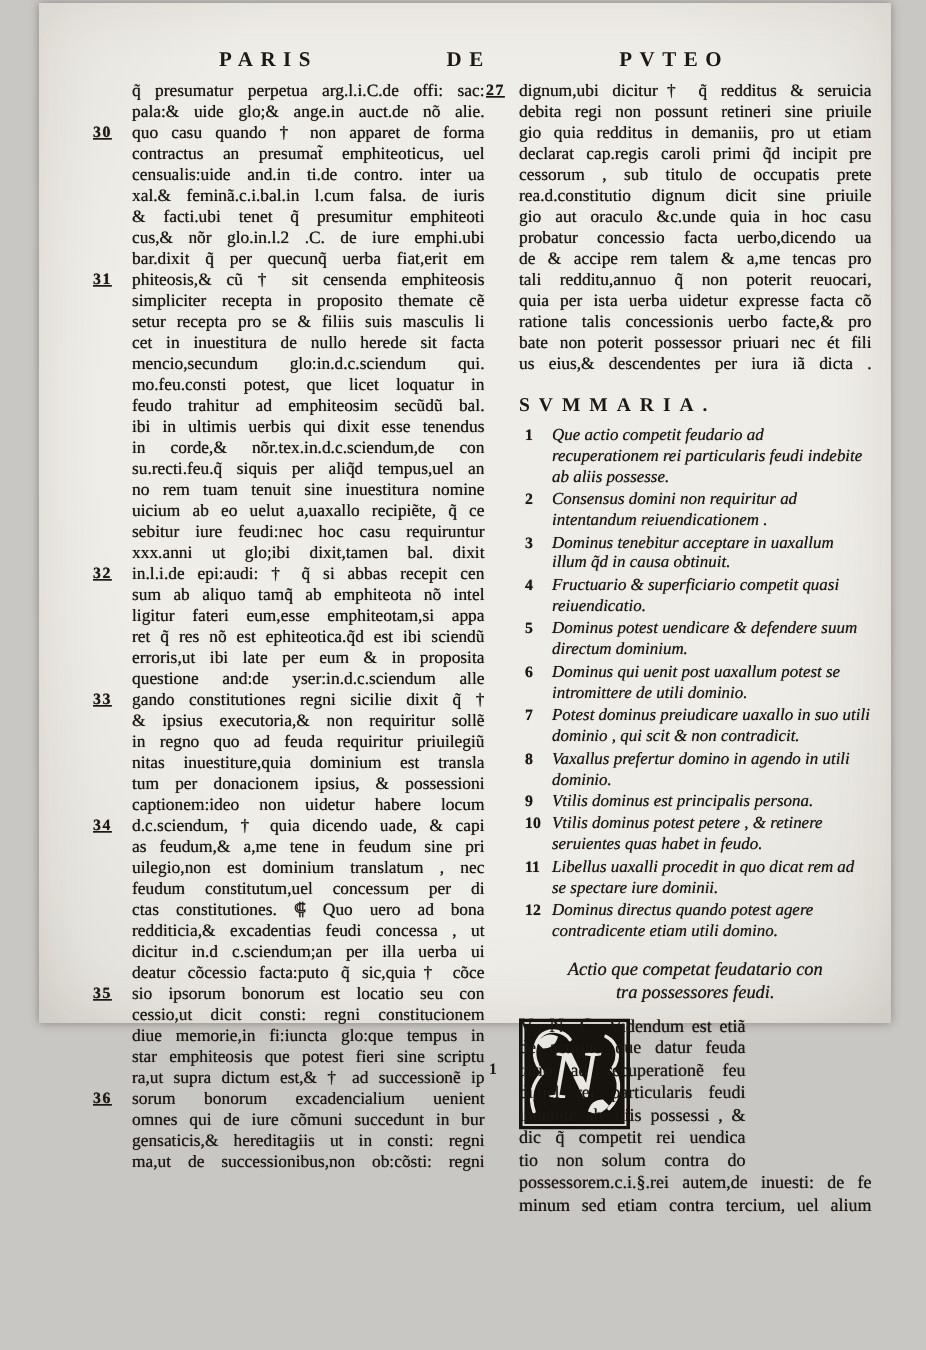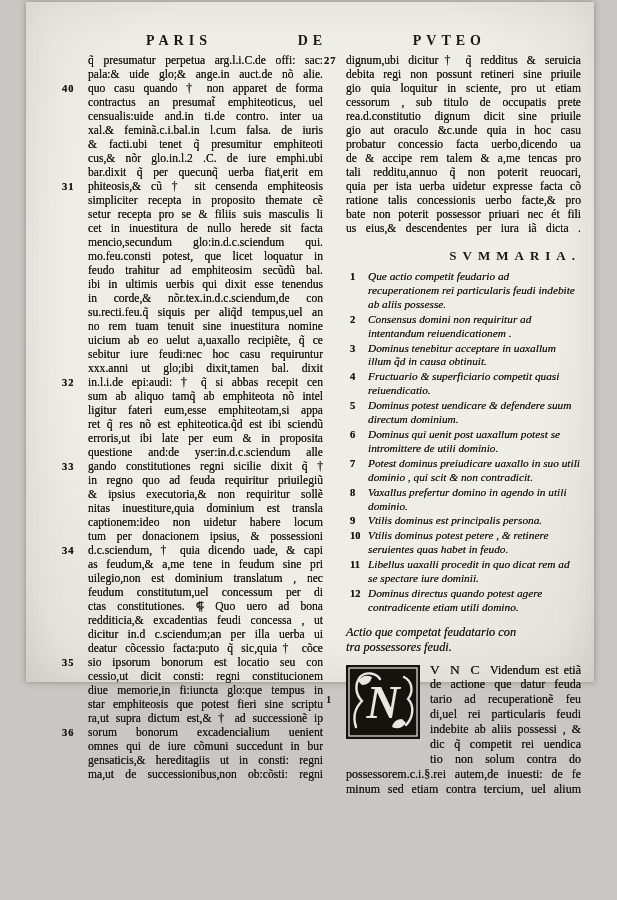--- a/index.html
+++ b/index.html
@@ -13,56 +13,56 @@
     justify-content:space-between;font-weight:bold;font-size:14px;letter-spacing:5px;}
   
   .col{position:absolute;width:235px;}
   #left-col{left:62px;top:52px;}
   #right-col{left:320px;top:52px;}
   .tline{position:relative;height:14px;line-height:14px;font-size:11.6px;
     white-space:nowrap;overflow:visible;
     text-shadow:0 0 .5px rgba(25,18,10,.85);}
   .just{text-align:justify;text-align-last:justify;}
   .mnum{position:absolute;left:-26px;top:0;width:22px;font-size:10.5px;font-weight:bold;
-    text-align:right;letter-spacing:1px;}
+    text-align:right;letter-spacing:1px;text-decoration:underline;}
   .mnum27{left:-22px;}
   
-  #summaria-title{margin-top:9px;height:22px;line-height:22px;text-align:right;
+  #summaria-title{margin-top:9px;height:22px;line-height:22px;text-align:left;
     font-size:13px;font-weight:bold;letter-spacing:6px;}
   #summaria-list{margin-top:3px;}
   .sum-item{position:relative;padding-left:22px;font-style:italic;font-size:11.3px;
     line-height:13.9px;margin-bottom:1px;text-shadow:0 0 .5px rgba(25,18,10,.8);}
   .sum-num{position:absolute;left:4px;top:0;font-style:normal;font-weight:bold;
     font-size:10.5px;}
   
-  #subheading{margin-top:10px;font-style:italic;font-size:12.3px;
+  #subheading{margin-top:10px;text-align:center;font-style:italic;font-size:12.3px;
     line-height:15px;text-shadow:0 0 .5px rgba(25,18,10,.8);}
   
   #opening{position:relative;margin-top:7px;}
   #opening .tline{height:15px;line-height:15px;font-size:12px;}
-  #opening .indent{margin-left:84px;width:151px;}
+  #opening .indent{width:151px;}
   #opening-mnum{position:absolute;left:-20px;top:32px;font-size:10.5px;font-weight:bold;}
   #woodcut{position:absolute;left:0;top:3px;width:74px;height:74px;}
   .firstwords{letter-spacing:2.5px;font-size:13.5px;}
 </style>
 </head>
 <body>
 
 <div id="page">
 
   <div id="running-header">
     <span>PARIS</span>
     <span>DE</span>
     <span>PVTEO</span>
   </div>
 
   <div id="left-col" class="col">
       <div class="tline just">q̃ presumatur perpetua arg.l.i.C.de offi: sac:</div>
       <div class="tline just">pala:&amp; uide glo;&amp; ange.in auct.de nõ alie.</div>
-      <div class="tline just"><span class="mnum">40</span>quo casu quando † non apparet de forma</div>
+      <div class="tline just"><span class="mnum">30</span>quo casu quando † non apparet de forma</div>
       <div class="tline just">contractus an presumat̃ emphiteoticus, uel</div>
       <div class="tline just">censualis:uide and.in ti.de contro. inter ua</div>
       <div class="tline just">xal.&amp; feminã.c.i.bal.in l.cum falsa. de iuris</div>
       <div class="tline just">&amp; facti.ubi tenet q̃ presumitur emphiteoti</div>
       <div class="tline just">cus,&amp; nõr glo.in.l.2 .C. de iure emphi.ubi</div>
       <div class="tline just">bar.dixit q̃ per quecunq̃ uerba fiat,erit em</div>
       <div class="tline just"><span class="mnum">31</span>phiteosis,&amp; cũ † sit censenda emphiteosis</div>
       <div class="tline just">simpliciter recepta in proposito themate cẽ</div>
       <div class="tline just">setur recepta pro se &amp; filiis suis masculis li</div>
       <div class="tline just">cet in inuestitura de nullo herede sit facta</div>
@@ -76,25 +76,25 @@
       <div class="tline just">uicium ab eo uelut a,uaxallo recipiẽte, q̃ ce</div>
       <div class="tline just">sebitur iure feudi:nec hoc casu requiruntur</div>
       <div class="tline just">xxx.anni ut glo;ibi dixit,tamen bal. dixit</div>
       <div class="tline just"><span class="mnum">32</span>in.l.i.de epi:audi: † q̃ si abbas recepit cen</div>
       <div class="tline just">sum ab aliquo tamq̃ ab emphiteota nõ intel</div>
       <div class="tline just">ligitur fateri eum,esse emphiteotam,si appa</div>
       <div class="tline just">ret q̃ res nõ est ephiteotica.q̃d est ibi sciendũ</div>
       <div class="tline just">erroris,ut ibi late per eum &amp; in proposita</div>
       <div class="tline just">questione and:de yser:in.d.c.sciendum alle</div>
       <div class="tline just"><span class="mnum">33</span>gando constitutiones regni sicilie dixit q̃ †</div>
+      <div class="tline just">&amp; ipsius executoria,&amp; non requiritur sollẽ</div>
       <div class="tline just">in regno quo ad feuda requiritur priuilegiũ</div>
-      <div class="tline just">&amp; ipsius executoria,&amp; non requiritur sollẽ</div>
       <div class="tline just">nitas inuestiture,quia dominium est transla</div>
+      <div class="tline just">tum per donacionem ipsius, &amp; possessioni</div>
       <div class="tline just">captionem:ideo non uidetur habere locum</div>
-      <div class="tline just">tum per donacionem ipsius, &amp; possessioni</div>
       <div class="tline just"><span class="mnum">34</span>d.c.sciendum, † quia dicendo uade, &amp; capi</div>
       <div class="tline just">as feudum,&amp; a,me tene in feudum sine pri</div>
       <div class="tline just">uilegio,non est dominium translatum , nec</div>
       <div class="tline just">feudum constitutum,uel concessum per di</div>
       <div class="tline just">ctas constitutiones. ⸿ Quo uero ad bona</div>
       <div class="tline just">redditicia,&amp; excadentias feudi concessa , ut</div>
       <div class="tline just">dicitur in.d c.sciendum;an per illa uerba ui</div>
       <div class="tline just">deatur cõcessio facta:puto q̃ sic,quia† cõce</div>
       <div class="tline just"><span class="mnum">35</span>sio ipsorum bonorum est locatio seu con</div>
       <div class="tline just">cessio,ut dicit consti: regni constitucionem</div>
@@ -104,21 +104,22 @@
       <div class="tline just"><span class="mnum">36</span>sorum bonorum excadencialium uenient</div>
       <div class="tline just">omnes qui de iure cõmuni succedunt in bur</div>
       <div class="tline just">gensaticis,&amp; hereditagiis ut in consti: regni</div>
       <div class="tline just">ma,ut de successionibus,non ob:cõsti: regni</div>
     </div>
 
   <div id="right-col" class="col">
     <div id="sec27">
         <div class="tline just"><span class="mnum mnum27">27</span>dignum,ubi dicitur† q̃ redditus &amp; seruicia</div>
         <div class="tline just">debita regi non possunt retineri sine priuile</div>
-        <div class="tline just">gio quia loquitur in sciente, pro ut etiam</div>
+        <div class="tline just">gio quia redditus in demaniis, pro ut etiam</div>
+        <div class="tline just">declarat cap.regis caroli primi q̃d incipit pre</div>
         <div class="tline just">cessorum , sub titulo de occupatis prete</div>
         <div class="tline just">rea.d.constitutio dignum dicit sine priuile</div>
         <div class="tline just">gio aut oraculo &amp;c.unde quia in hoc casu</div>
         <div class="tline just">probatur concessio facta uerbo,dicendo ua</div>
         <div class="tline just">de &amp; accipe rem talem &amp; a,me tencas pro</div>
         <div class="tline just">tali redditu,annuo q̃ non poterit reuocari,</div>
         <div class="tline just">quia per ista uerba uidetur expresse facta cõ</div>
         <div class="tline just">ratione talis concessionis uerbo facte,&amp; pro</div>
         <div class="tline just">bate non poterit possessor priuari nec ét fili</div>
         <div class="tline just">us eius,&amp; descendentes per iura iã dicta .</div>

